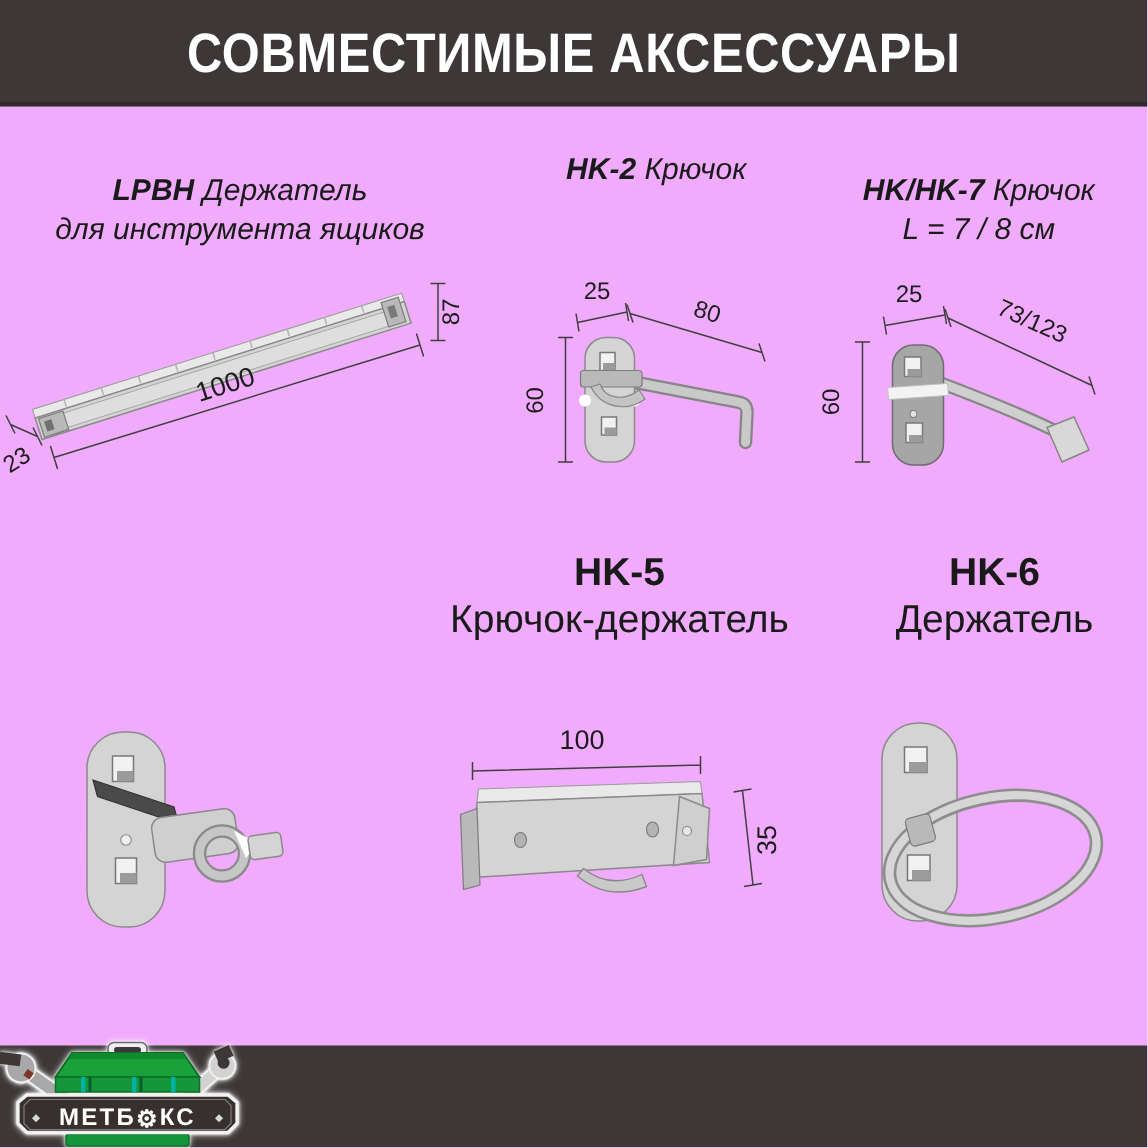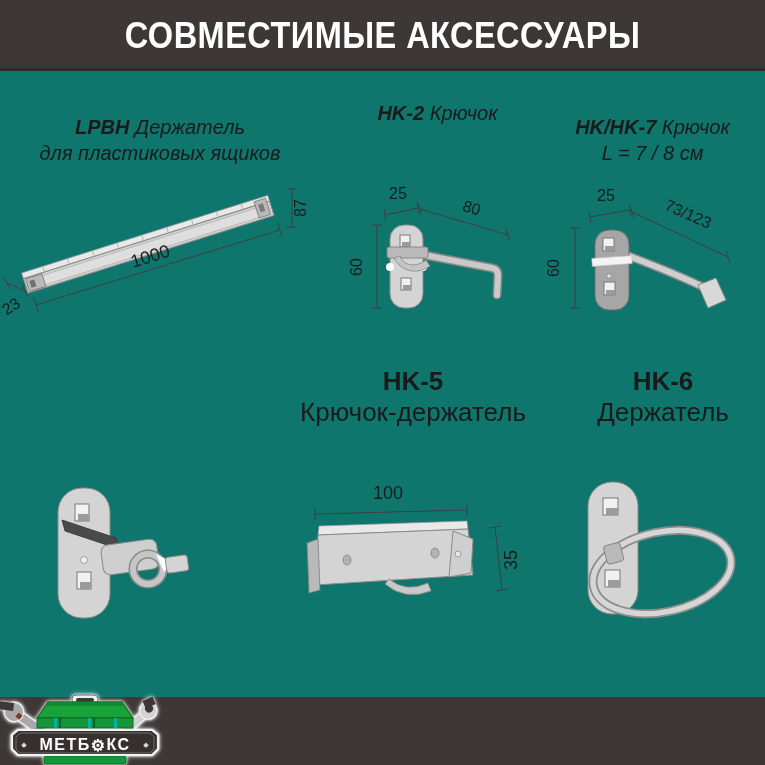--- a/index.html
+++ b/index.html
@@ -1,16 +1,16 @@
 <!DOCTYPE html>
 <html><head>
 <meta charset="utf-8">
 <style>
   html,body{margin:0;padding:0;background:#fff;}
-  #page{position:relative;width:765px;height:765px;background:#0f766e;overflow:hidden;
+  #page{position:relative;width:765px;height:765px;background:#f0abfc;overflow:hidden;
         font-family:"Liberation Sans",sans-serif;color:#1a1a1a;}
 
   
   .topbar{position:absolute;left:0;top:0;width:765px;height:71px;background:#3d3737;
           box-shadow:inset 0 -3px 0 rgba(0,0,0,.22);}
   .topbar .title{display:block;width:100%;text-align:center;line-height:71px;
           font-size:37px;font-weight:bold;color:#ffffff;letter-spacing:.5px;
           transform:scaleX(.88);transform-origin:50% 50%;white-space:nowrap;}
   .botbar{position:absolute;left:0;top:697px;width:765px;height:68px;background:#3d3737;}
 
@@ -53,21 +53,21 @@
 <body>
 
 <div id="page">
 
   <div class="topbar">
     <span class="title">СОВМЕСТИМЫЕ АКСЕССУАРЫ</span>
   </div>
 
   <div class="ptitle row1" id="t-lpbh">
     <div><span class="code">LPBH</span> <span>Держатель</span></div>
-    <div>для пластиковых ящиков</div>
+    <div>для инструмента ящиков</div>
   </div>
   <div class="ptitle row1" id="t-hk2">
     <div><span class="code">HK-2</span> <span>Крючок</span></div>
   </div>
   <div class="ptitle row1" id="t-hk3">
     <div><span class="code">HK/HK-7</span> <span>Крючок</span></div>
     <div>L = 7 / 8 см</div>
   </div>
 
   <div class="ptitle row2" id="t-hk5">

